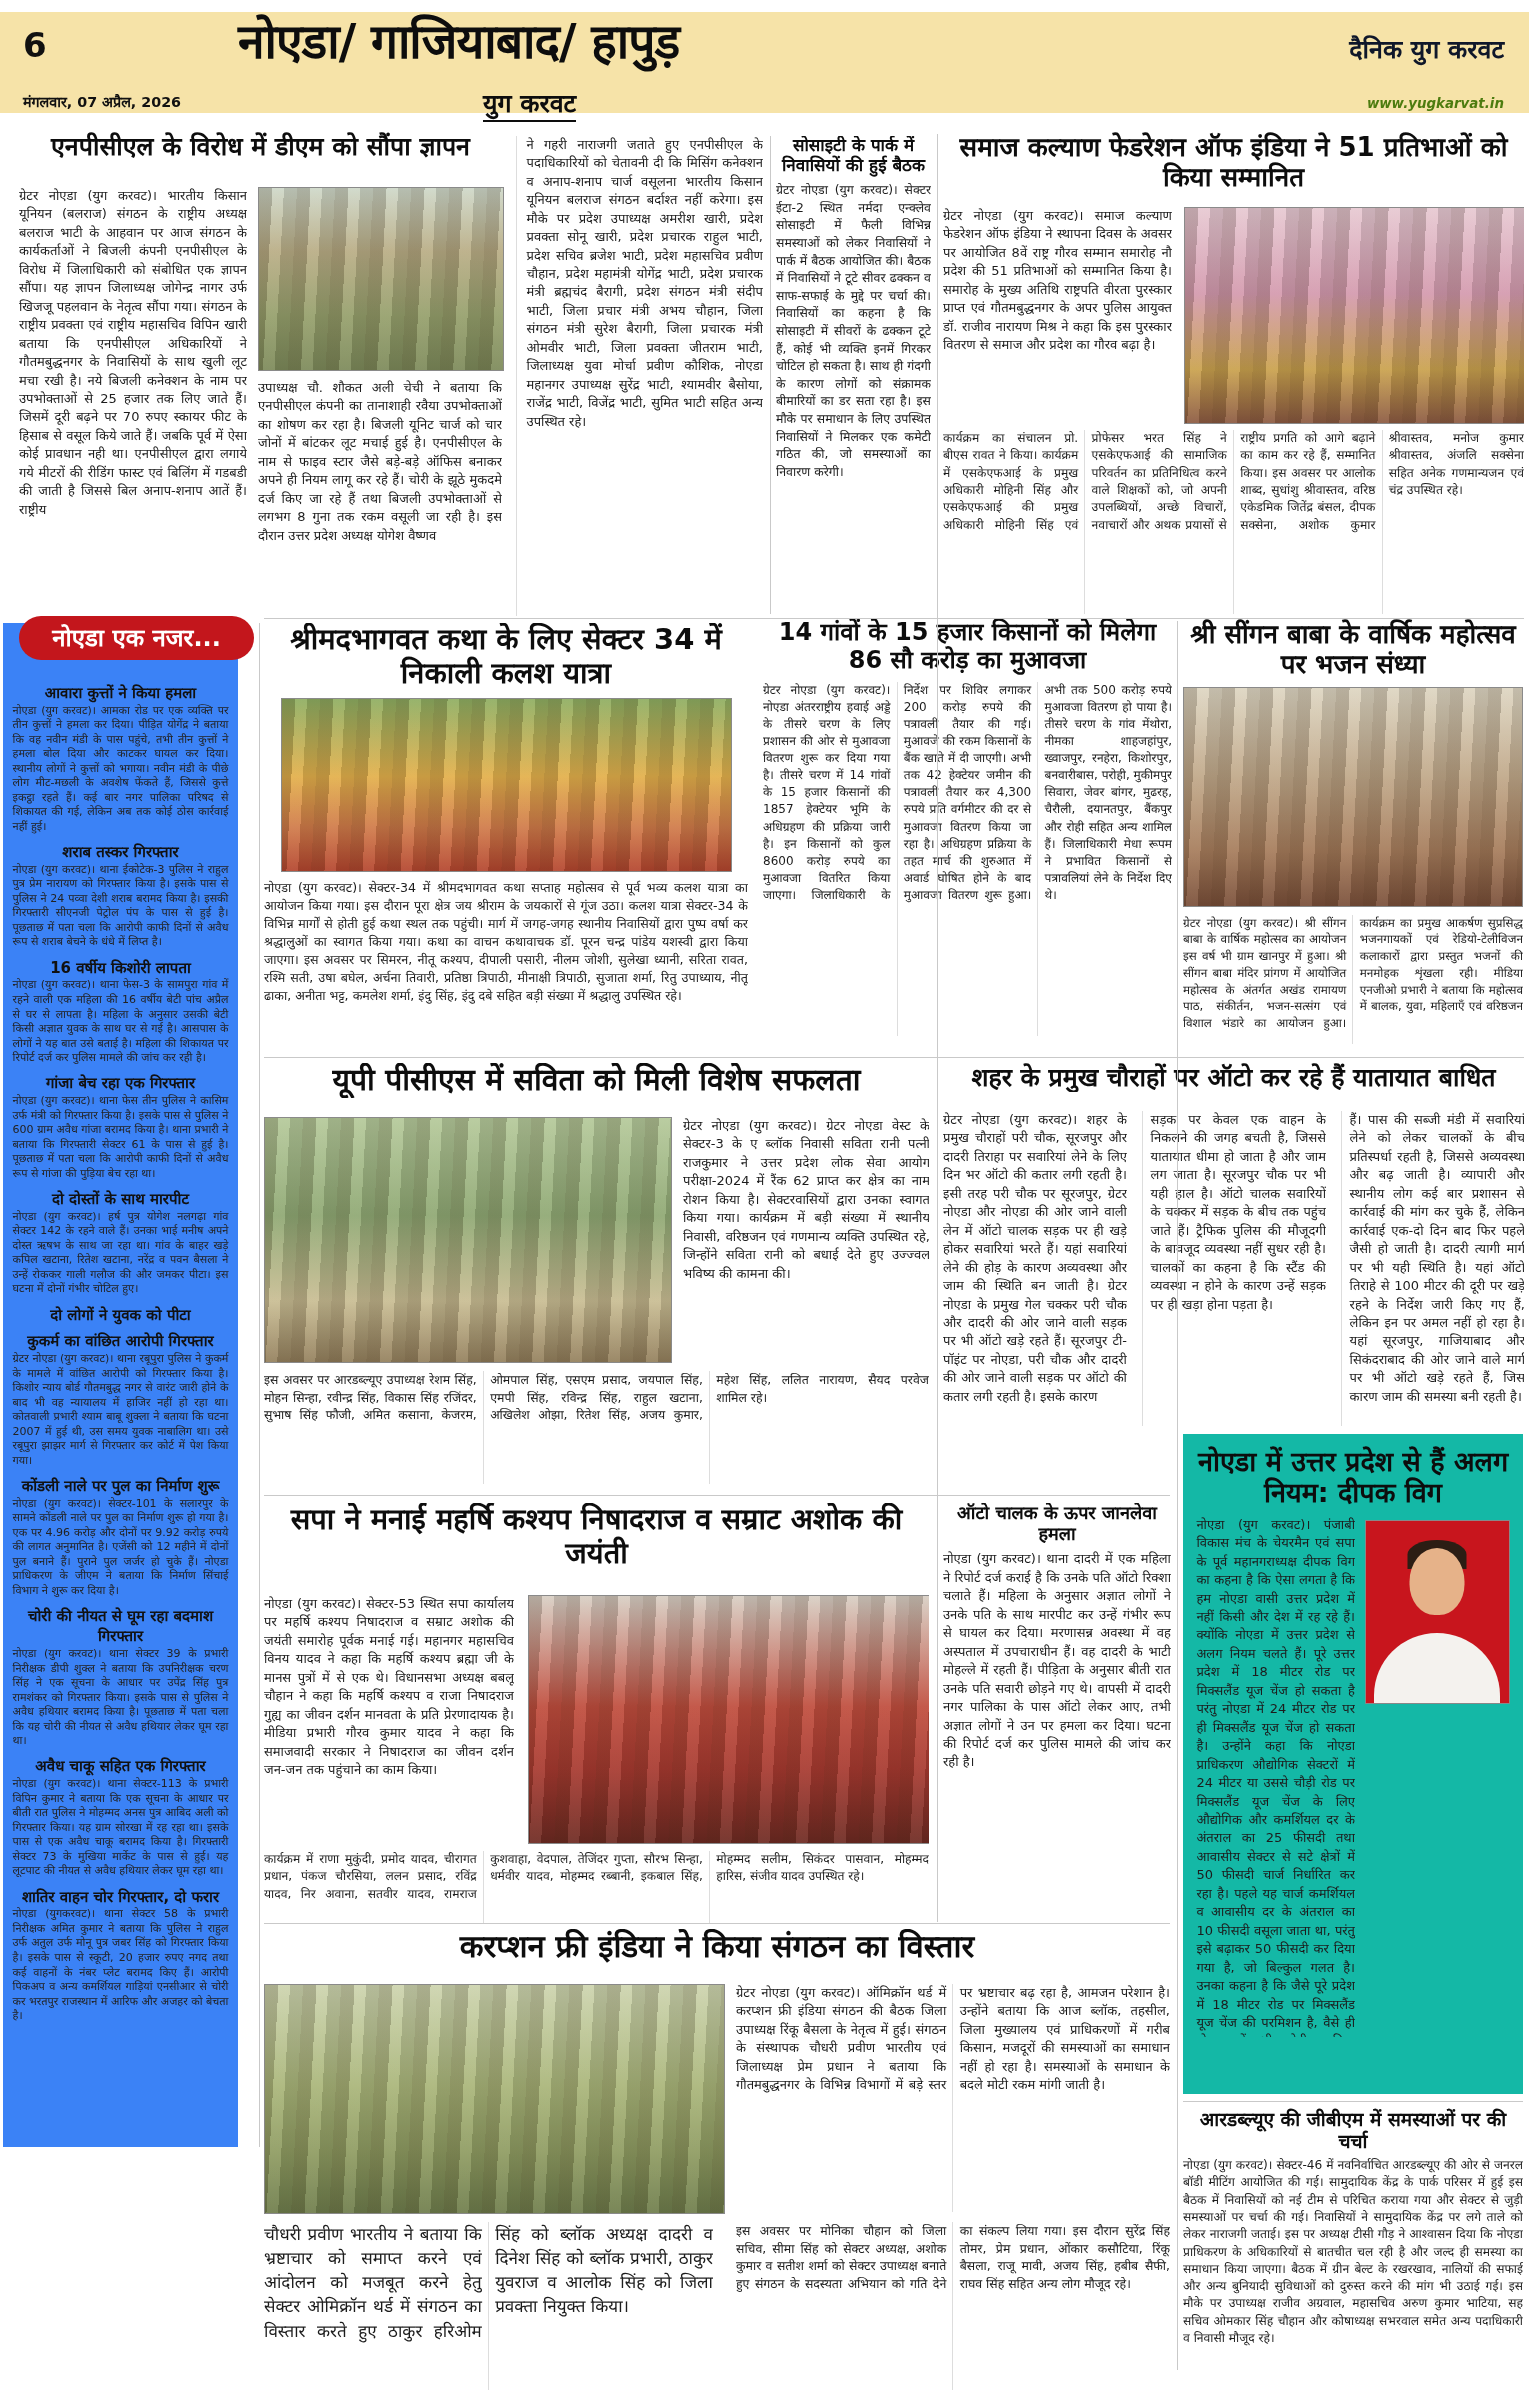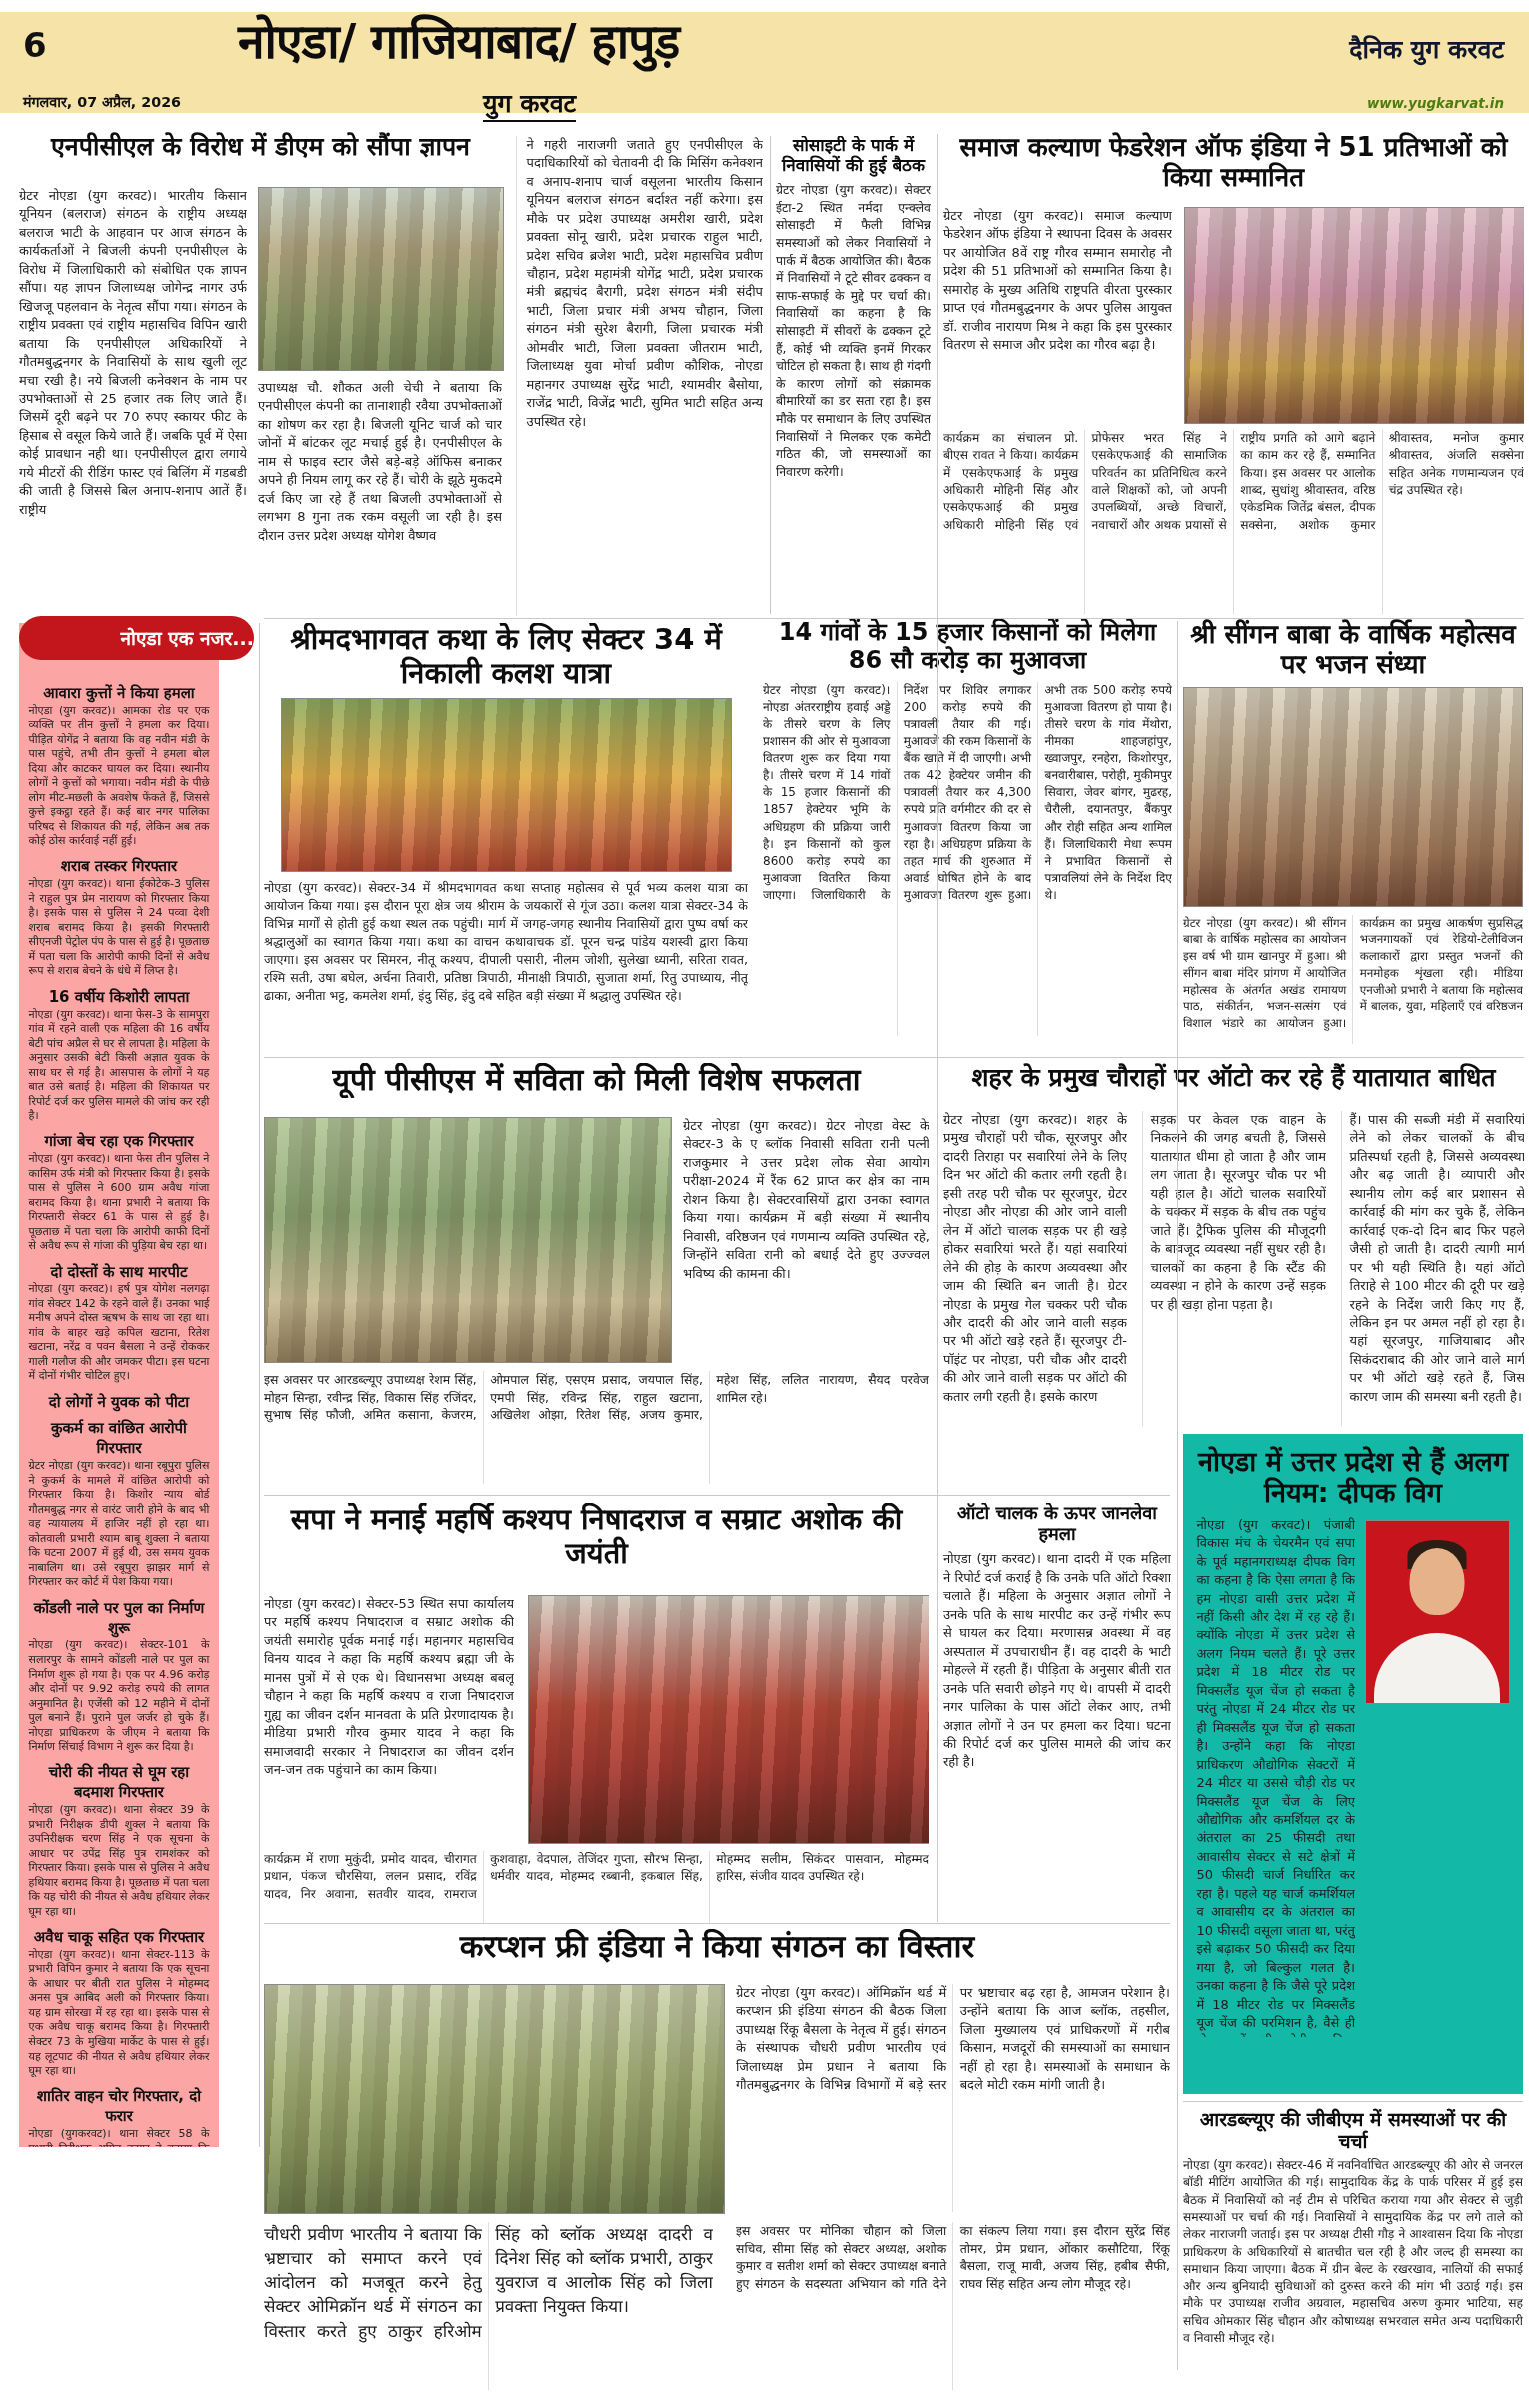--- a/index.html
+++ b/index.html
@@ -40,24 +40,24 @@
   .bluebox{background:#14b8a6;padding:11.5px 13.4px;box-sizing:border-box;}
   .portrait{float:right;width:143px;height:182px;margin:3.8px 0 5.7px 9.6px;background:#c8151d;
             border:1px solid #888;position:relative;overflow:hidden;}
   .p-head{position:absolute;left:50%;top:27px;transform:translateX(-50%);width:55px;height:67px;
           border-radius:50% 50% 46% 46%;background:#e6b289;}
   .p-hair{position:absolute;left:50%;top:19px;transform:translateX(-50%);width:59px;height:29px;
           border-radius:50% 50% 0 0;background:#2c1d14;}
   .p-shirt{position:absolute;left:50%;bottom:-5.7px;transform:translateX(-50%);width:126px;height:75px;
            border-radius:60% 60% 0 0/100% 100% 0 0;background:#f4f2ee;}
   
-  .sidebar{position:absolute;left:19px;top:623px;width:200px;height:1524px;background:#fca5a5;
+  .sidebar{position:absolute;left:3px;top:623px;width:235px;height:1524px;background:#3b82f6;
            box-sizing:border-box;padding:52px 9.6px 9.6px 9.6px;overflow:hidden;}
   .sb-pill{position:absolute;left:19px;top:616px;width:235px;height:44px;background:#c3161c;
-           border-radius:23px;color:#ffffff;font-size:19px;font-weight:bold;text-align:right;
+           border-radius:23px;color:#ffffff;font-size:24px;font-weight:bold;text-align:center;
            line-height:44px;}
   .sb-h{font-size:15px;font-weight:bold;text-align:center;color:#111;margin:6.7px 0 1.9px 0;}
   .sb-b{font-size:11px;line-height:1.32;text-align:justify;color:#222;}
 </style>
 </head>
 <body>
 
 <div class="page">
 
   <div class="hband">

